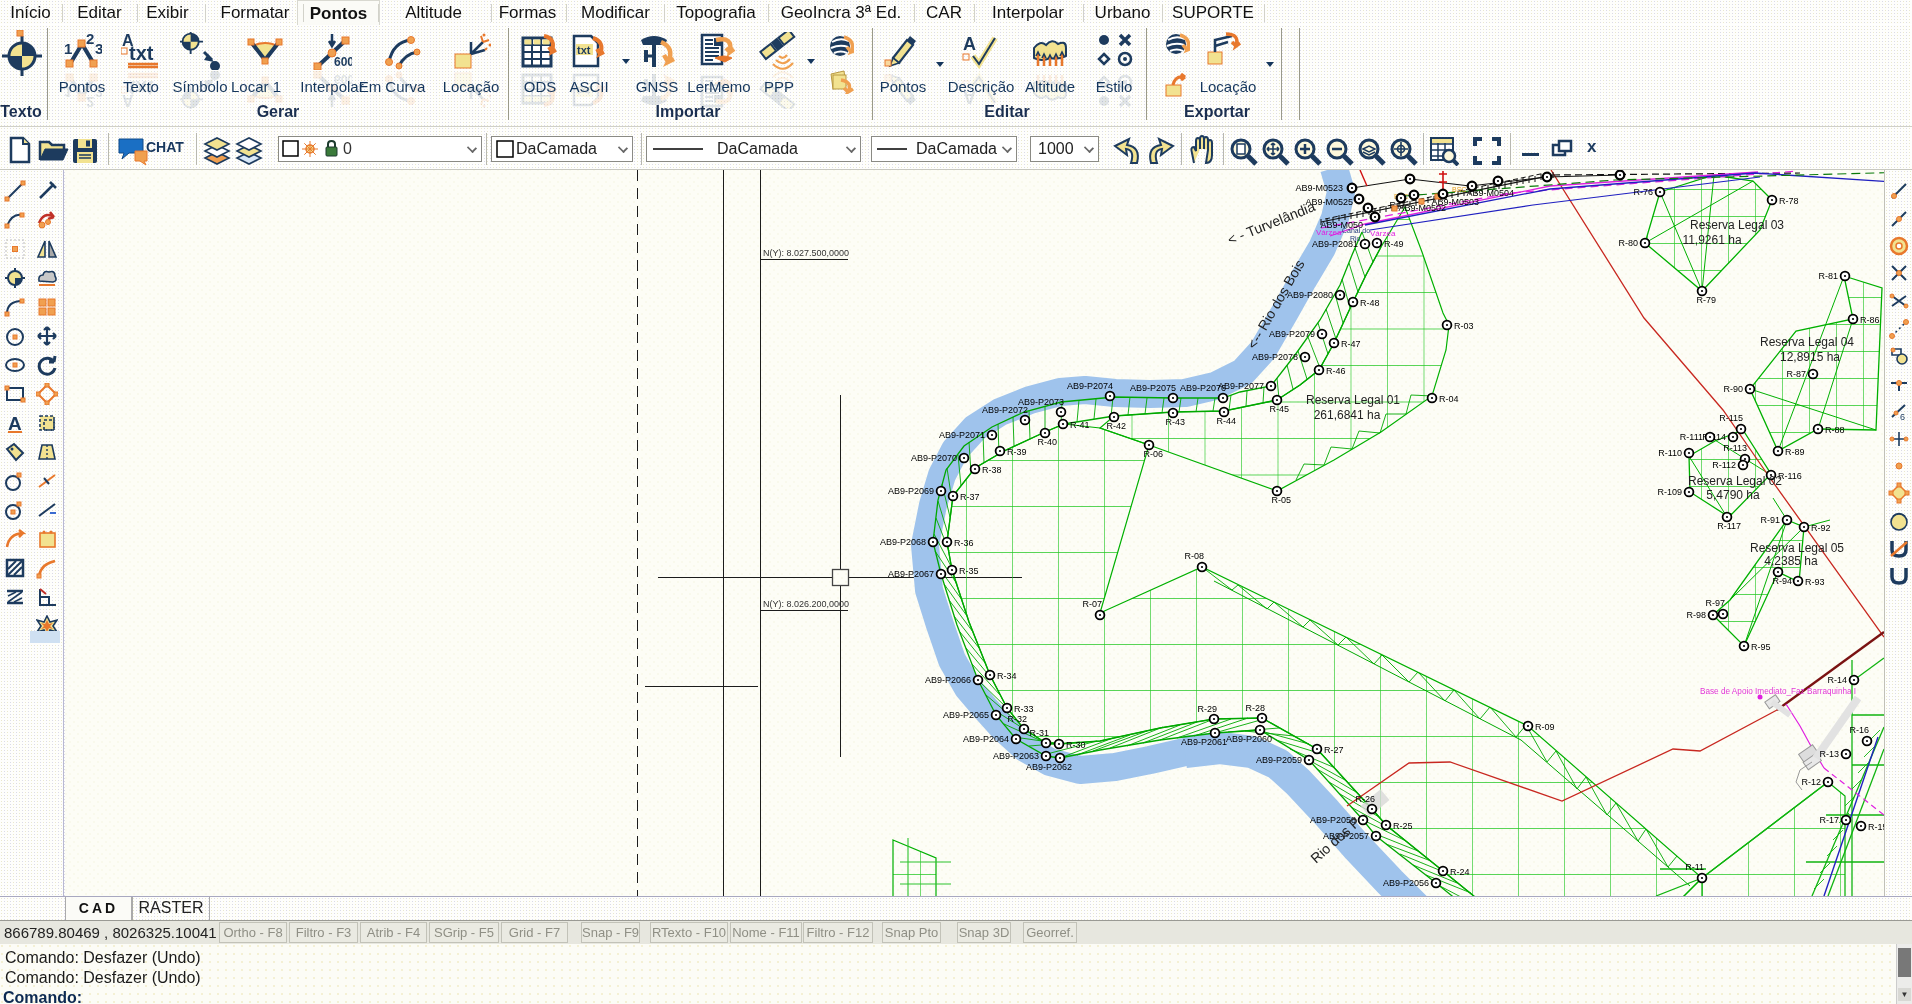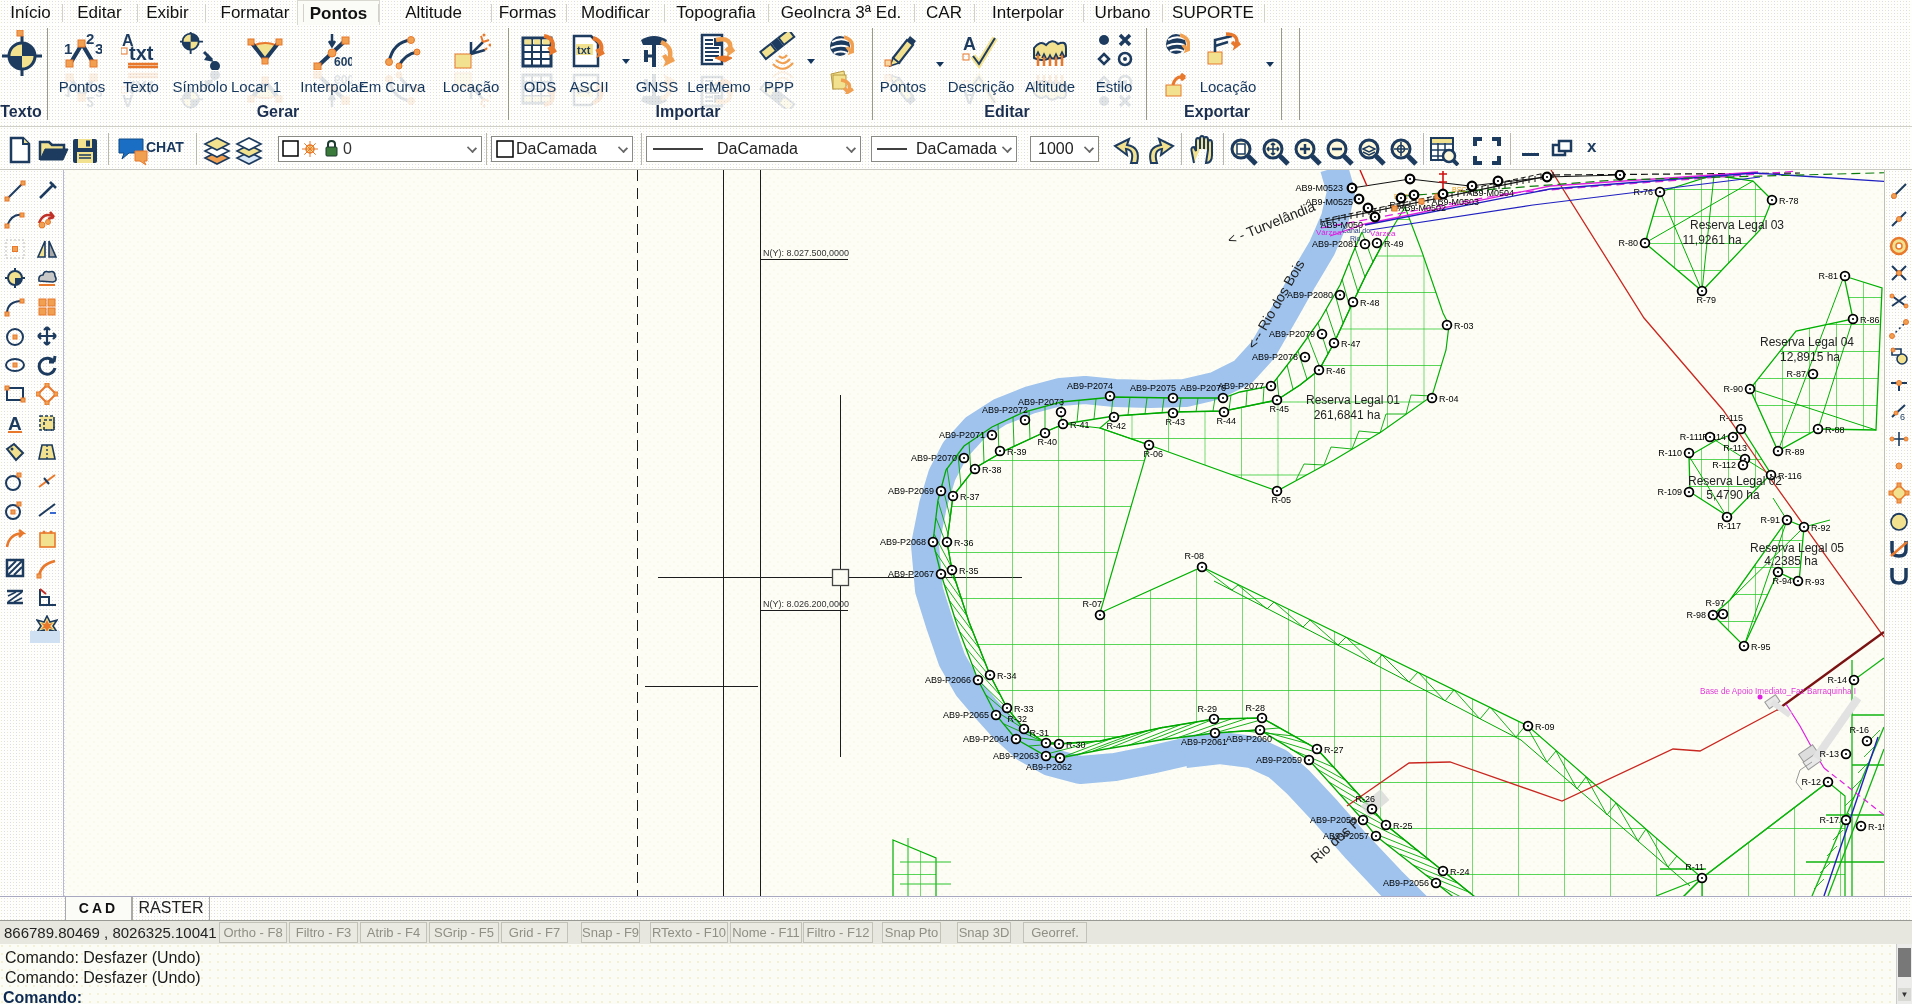--- a/index.html
+++ b/index.html
@@ -1254,21 +1254,21 @@
     <div class="snapbtn dots" style="left:289px;width:69px">Filtro - F3</div>
     <div class="snapbtn dots" style="left:360px;width:67px">Atrib - F4</div>
     <div class="snapbtn dots" style="left:429px;width:70px">SGrip - F5</div>
     <div class="snapbtn dots" style="left:501px;width:67px">Grid - F7</div>
     <div class="snapbtn dots" style="left:581px;width:59px">Snap - F9</div>
     <div class="snapbtn dots" style="left:650px;width:78px">RTexto - F10</div>
     <div class="snapbtn dots" style="left:730px;width:72px">Nome - F11</div>
     <div class="snapbtn dots" style="left:803px;width:70px">Filtro - F12</div>
     <div class="snapbtn dots" style="left:882px;width:59px">Snap Pto</div>
     <div class="snapbtn dots" style="left:957px;width:54px">Snap 3D</div>
-    <div class="snapbtn dots" style="left:1023px;width:64px">Georref.</div>
+    <div class="snapbtn dots" style="left:1023px;width:54px">Georref.</div>
   </div>
 <div id="cmd">
     <div class="abs" style="left:5px;top:5px">Comando: Desfazer (Undo)</div>
     <div class="abs" style="left:5px;top:25px">Comando: Desfazer (Undo)</div>
     <div class="abs" style="left:3px;top:45px;font-weight:bold;color:#0d2a52">Comando:</div>
     <div class="abs" style="left:1896px;top:0;width:16px;height:60px;background:#ececea;border-left:1px solid #ccc">
       <div class="abs" style="left:1px;top:4px;width:13px;height:29px;background:#787878"></div>
       <div class="abs" style="left:1px;top:44px;width:13px;height:13px;background:#d8d8d4;font-size:8px;text-align:center;line-height:13px;color:#333">▼</div>
     </div>
   </div>

